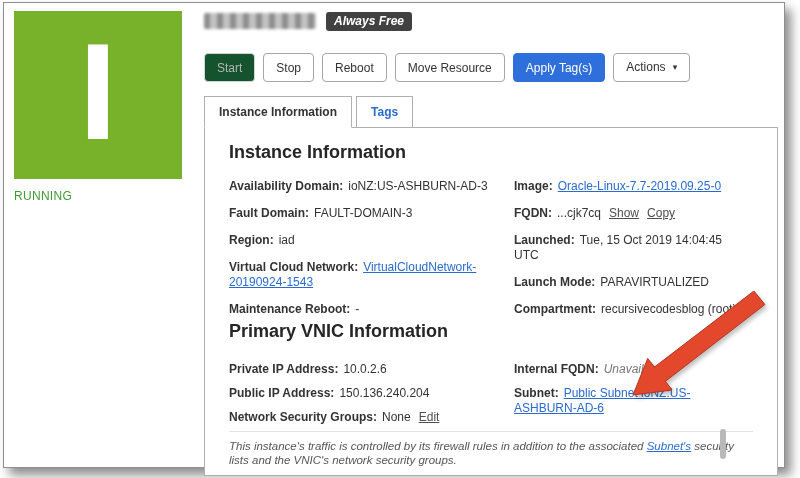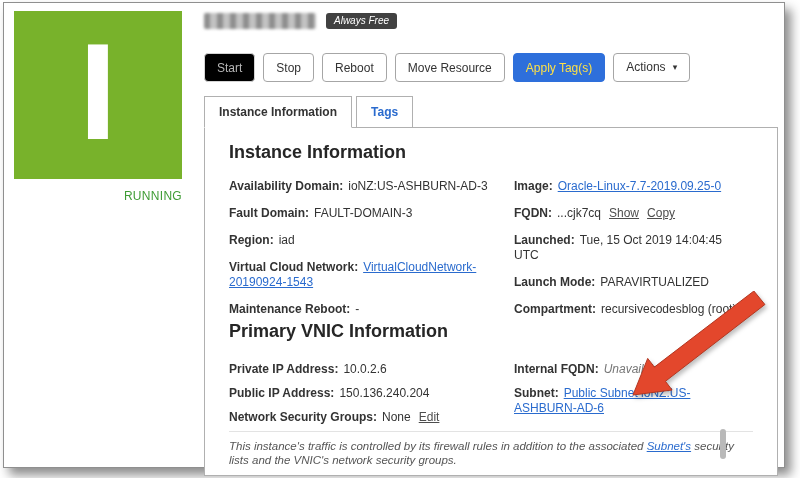--- a/index.html
+++ b/index.html
@@ -21,46 +21,46 @@
     position: absolute; left: 10px; top: 8px; width: 168px; height: 168px;
     background: var(--green, #78b22b);
     display: flex; align-items: center; justify-content: center;
   }
   .glyph {
     color: #fff; font-size: 138px; font-weight: bold; line-height: 1;
     transform: translateY(-4px);
   }
   .state-label {
     position: absolute; left: 10px; top: 186px; width: 168px;
-    text-align: right; font-size: 12px; letter-spacing: 0.3px;
+    text-align: left; font-size: 12px; letter-spacing: 0.3px;
     color: var(--green-text, #3f9c35);
   }
 
   .main { margin: 0 6px 0 200px; padding-top: 8px; position: relative; }
 
   .titlerow { height: 20px; display: flex; align-items: center; gap: 10px; }
   .redacted {
     display: inline-block; width: 112px; height: 16px; border-radius: 2px;
     background: repeating-linear-gradient(90deg, #8e8e8e 0 6px, #c2c2c2 6px 13px);
     filter: blur(1.6px);
   }
   .badge {
-    background: var(--badge-bg, #414141); color: #fff; font-size: 10px;
-    font-style: italic; font-weight: normal; padding: 2px 8px 3px; border-radius: 3px;
+    background: var(--badge-bg, #414141); color: #fff; font-size: 12px;
+    font-style: italic; font-weight: bold; padding: 2px 8px 3px; border-radius: 3px;
     white-space: nowrap;
   }
 
   .toolbar { margin-top: 22px; display: flex; gap: 8px; }
   .btn {
     font-family: inherit; font-size: 12px; line-height: 14px; padding: 6px 12px;
     background: #fff; border: 1px solid #a6a6a6; border-radius: 4px; color: #333;
     cursor: pointer; white-space: nowrap;
   }
-  .btn.disabled { color: #b5b5b5; border-color: #d4d4d4; background: #000000; }
-  .btn.primary { background: var(--primary, #2e6fdb); border-color: var(--primary, #2e6fdb); color: #fde047; }
+  .btn.disabled { color: #b5b5b5; border-color: #d4d4d4; background: #14532d; }
+  .btn.primary { background: var(--primary, #2e6fdb); border-color: var(--primary, #2e6fdb); color: #ffffff; }
   .caret { font-size: 9px; margin-left: 7px; display: inline-block; transform: translateY(-1px); }
 
   .tabs { margin-top: 14px; display: flex; gap: 4px; position: relative; z-index: 2; }
   .tab {
     font-size: 12px; font-weight: bold; padding: 8px 14px;
     border: 1px solid #b0b0b0; background: #fff; margin-bottom: -1px; cursor: pointer;
   }
   .tab.active { color: #333; border-bottom-color: #fff; }
   .tab.inactive { color: var(--link, #2a6bce); }
 

